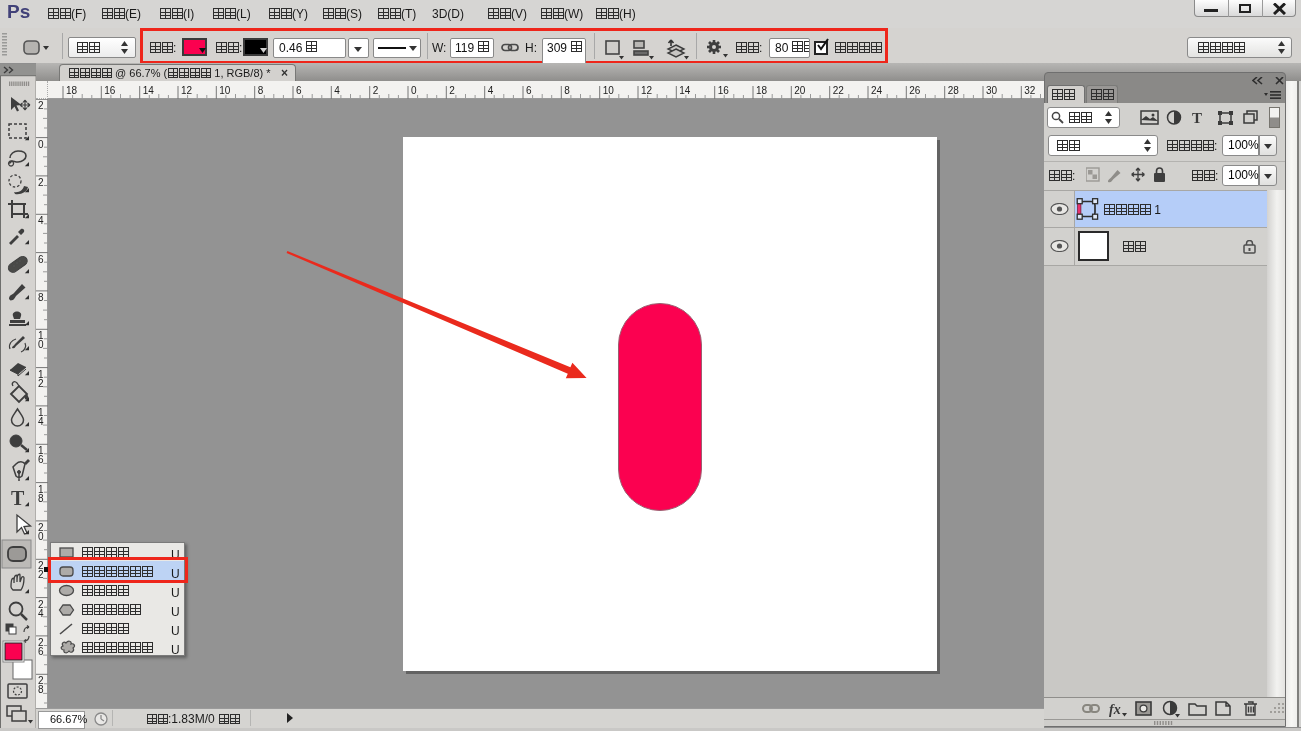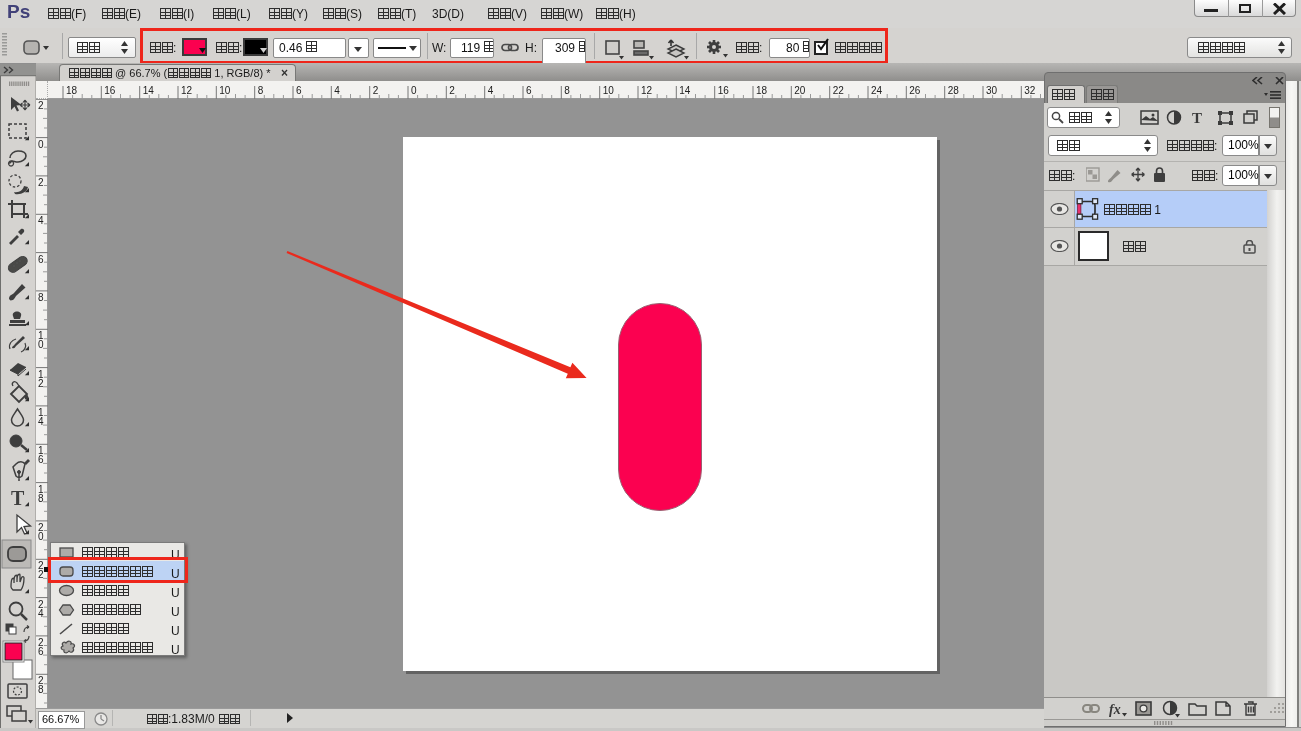--- a/index.html
+++ b/index.html
@@ -93,29 +93,29 @@
   </svg>
 
 <div class="inp" style="left:373px;top:38px;width:48px;height:20px"></div>
 <div class="abs" style="left:378px;top:47px;width:28px;height:2px;background:#111"></div>
 <svg class="abs" style="left:409px;top:46px" width="9" height="6">
     <path d="M0 0 H8 L4 5 Z" fill="#333"></path>
   </svg>
 <div class="sep" style="left:427px;top:33px;height:26px"></div>
 
 <div class="lbl" style="left:432px;top:41px">W:</div>
-<div class="inp" style="left:450px;top:38px;width:44px;height:20px;line-height:18px;padding-left:10px">119 <i class="g" style="vertical-align:0;margin-right:0"></i></div>
+<div class="inp" style="left:450px;top:38px;width:44px;height:20px;line-height:18px;padding-left:4px">119 <i class="g" style="vertical-align:0;margin-right:0"></i></div>
 <svg class="abs" style="left:501px;top:42px" width="18" height="11" viewBox="0 0 18 11">
     <g fill="none" stroke="#4a4a4a" stroke-width="1.7">
       <rect x="1" y="2.5" width="9.5" height="6" rx="3"></rect>
       <rect x="7.5" y="2.5" width="9.5" height="6" rx="3"></rect>
     </g>
   </svg>
 <div class="lbl" style="left:525px;top:41px">H:</div>
-<div class="inp" style="left:542px;top:38px;width:44px;height:36px;line-height:18px;padding-left:12px">309 <i class="g" style="vertical-align:0;margin-right:0"></i></div>
+<div class="inp" style="left:542px;top:38px;width:44px;height:36px;line-height:18px;padding-left:4px">309 <i class="g" style="vertical-align:0;margin-right:0"></i></div>
 <div class="sep" style="left:594px;top:33px;height:26px"></div>
 
 <svg class="abs" style="left:605px;top:40px" width="20" height="20">
     <rect x="1" y="1" width="13" height="13" fill="#cfcdca" stroke="#444" stroke-width="1.6"></rect>
     <path d="M14 16 h5 l-2.5 3.5 z" fill="#333"></path>
   </svg>
 <svg class="abs" style="left:633px;top:40px" width="22" height="20">
     <g stroke="#444" stroke-width="1.6" fill="none">
       <rect x="1" y="1" width="10" height="7" fill="#b9b7b4"></rect>
       <rect x="1" y="11" width="14" height="4" fill="#6a6a6a"></rect>
@@ -140,21 +140,21 @@
         <path d="M2 8 H16"></path>
         <path d="M4 3 L14 13"></path>
         <path d="M14 3 L4 13"></path>
       </g>
       <circle cx="9" cy="8" r="2" fill="#d5d3d0"></circle>
     </g>
     <path d="M18 15 h5 l-2.5 3.5 z" fill="#333"></path>
   </svg>
 
 <div class="lbl" style="left:735px;top:41px"><i class="g"></i><i class="g"></i>:</div>
-<div class="inp" style="left:769px;top:38px;width:41px;height:20px;line-height:18px;padding-left:16px">80 <i class="g" style="vertical-align:0;margin-right:0"></i><i class="g" style="vertical-align:0;margin-right:0"></i></div>
+<div class="inp" style="left:769px;top:38px;width:41px;height:20px;line-height:18px;padding-left:5px">80 <i class="g" style="vertical-align:0;margin-right:0"></i><i class="g" style="vertical-align:0;margin-right:0"></i></div>
 
 <div class="abs" style="left:814px;top:41px;width:14px;height:14px;background:#fff;border:2px solid #222"></div>
 <svg class="abs" style="left:816px;top:38px" width="14" height="14">
     <path d="M2 7 L5 11 L12 1" stroke="#111" stroke-width="2" fill="none"></path>
   </svg>
 <div class="lbl" style="left:834px;top:41px"><i class="g"></i><i class="g"></i><i class="g"></i><i class="g"></i></div>
 
 <div class="abs" style="left:1187px;top:37px;width:105px;height:21px;background:linear-gradient(#fbfbfb,#e3e3e1);border:1px solid #8a8a8a;border-radius:3px"></div>
 <div class="lbl" style="left:1197px;top:41px"><i class="g"></i><i class="g"></i><i class="g"></i><i class="g"></i></div>
 <svg class="abs" style="left:1277px;top:41px" width="9" height="13">
@@ -405,21 +405,21 @@
 
 <div class="abs" style="left:403px;top:137px;width:534px;height:534px;background:#fff;box-shadow:3px 3px 0 rgba(60,60,60,0.55)"></div>
 
 <div class="abs" style="left:618px;top:303px;width:84px;height:208px;background:#fb0150;border:1px solid #9a5f70;border-radius:42px"></div>
 
 <svg class="abs" style="left:280px;top:245px" width="320" height="140">
     <path d="M6.6 7.9 L287.8 128.7 L285.8 133.3 L306.6 132.9 L292.4 117.7 L290.4 122.3 L7.4 6.1 Z" fill="#ea2a1d"></path>
   </svg>
 
 <div class="abs" style="left:36px;top:708px;width:1008px;height:20px;background:#d5d4d1;border-top:1px solid #9a9a9a"></div>
-<div class="abs" style="left:38px;top:711px;width:47px;height:18px;background:#fff;border:1px solid #999;font-size:11px;color:#111;line-height:15px;padding-left:3px">66.67%</div>
+<div class="abs" style="left:38px;top:711px;width:47px;height:18px;background:#fff;border:1px solid #999;font-size:11px;color:#111;line-height:15px;padding-left:11px">66.67%</div>
 <svg class="abs" style="left:94px;top:712px" width="14" height="14">
     <circle cx="7" cy="7" r="6" fill="#e9e8e6" stroke="#8a8a8a" stroke-width="1.3"></circle>
     <path d="M7 7 L7 3 M7 7 L10 9" stroke="#8a8a8a" stroke-width="1.3"></path>
   </svg>
 <div class="sep" style="left:112px;top:710px;height:16px;background:#b5b5b3"></div>
 <div class="lbl" style="left:146px;top:712px;font-size:12px"><i class="g s10"></i><i class="g s10"></i>:1.83M/0 <i class="g s10"></i><i class="g s10"></i></div>
 <div class="sep" style="left:250px;top:710px;height:16px;background:#b5b5b3"></div>
 <svg class="abs" style="left:286px;top:713px" width="8" height="10">
     <path d="M1 0 L7 5 L1 10 Z" fill="#222"></path>
   </svg>

